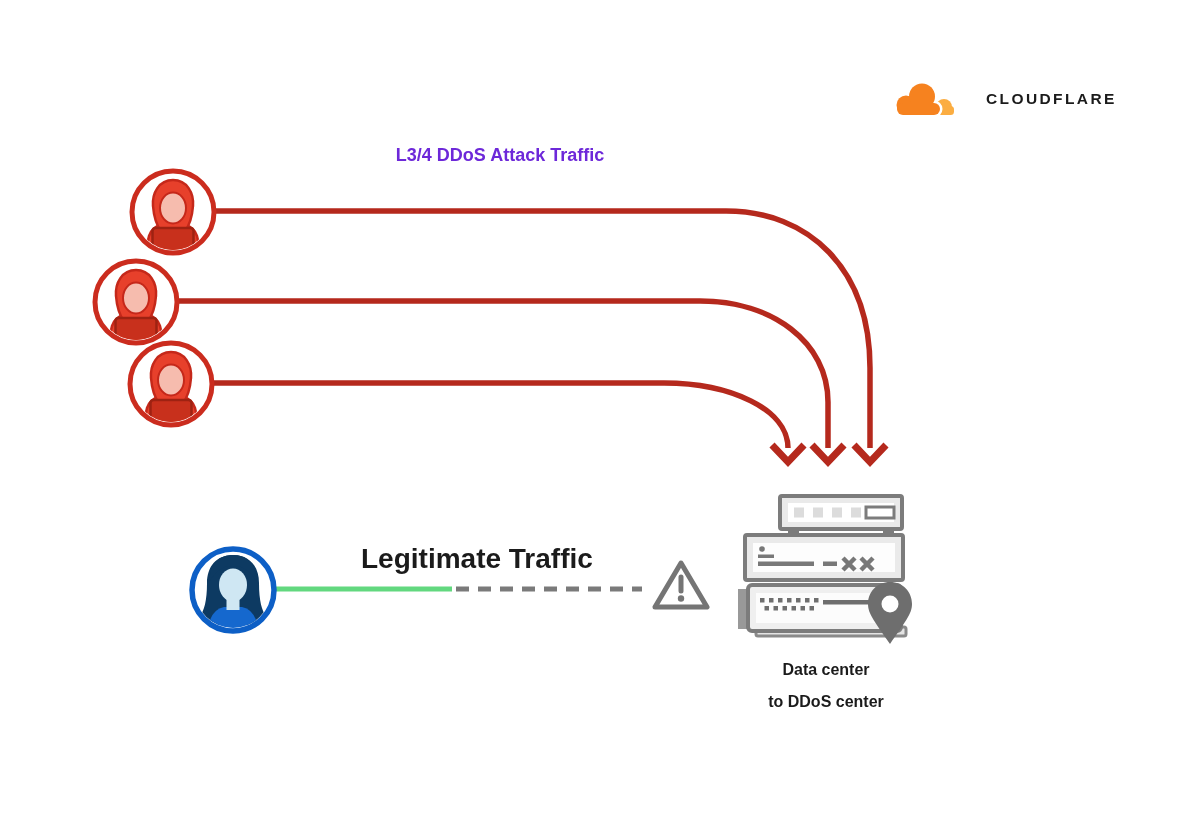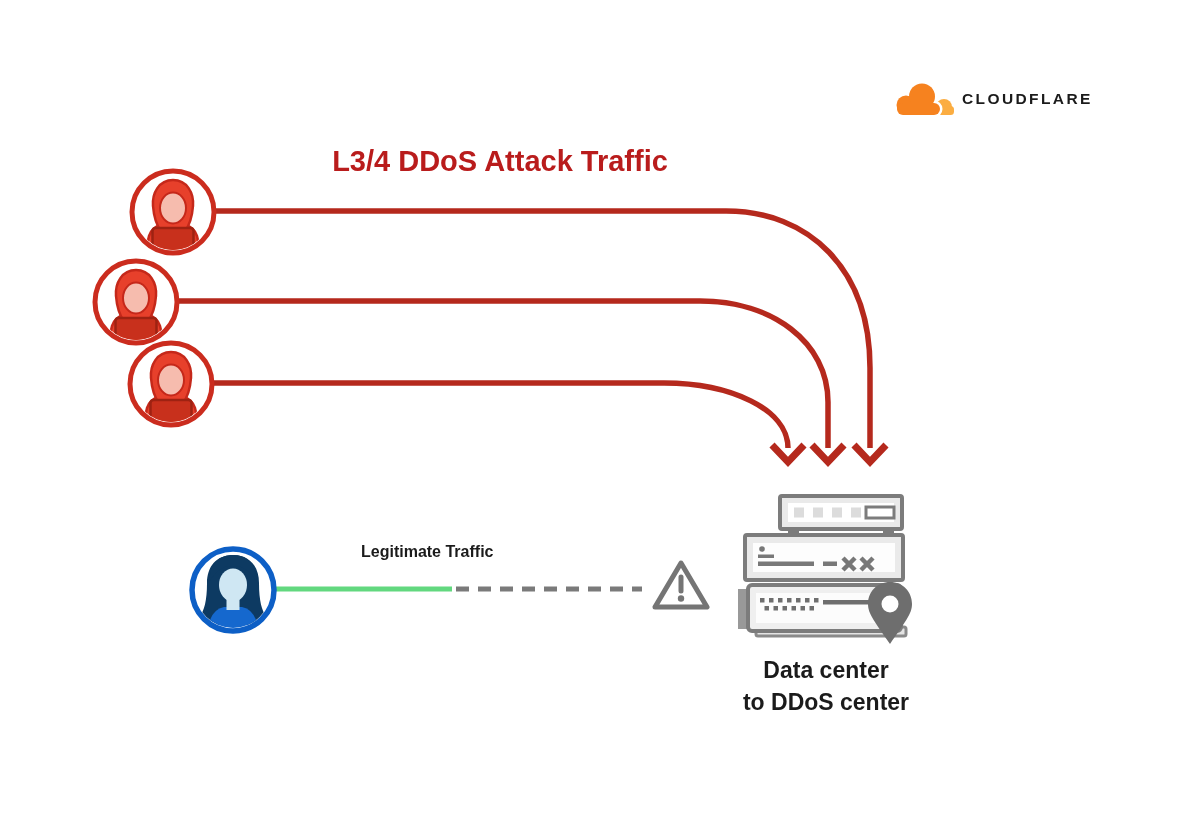--- a/index.html
+++ b/index.html
@@ -3,38 +3,38 @@
 <meta charset="utf-8">
 <style>
   html,body { margin:0; padding:0; background:#ffffff; }
   .canvas {
     position:relative; width:1190px; height:830px; background:#ffffff;
     font-family:"Liberation Sans", sans-serif; overflow:hidden;
   }
   .abs { position:absolute; }
 
   
-  .logo { left:893px; top:80px; display:flex; align-items:center; }
+  .logo { left:893px; top:80px; display:flex; align-items:center;gap:24px; }
   .wordmark {
     font-size:15.5px; font-weight:bold; letter-spacing:2.4px;
     color:#1b1b1b; margin-left:5px; white-space:nowrap;
   }
 
   
   .attack-title {
     left:330px; top:145px; width:340px; text-align:center;
-    font-size:29px; font-weight:bold; color:#b91c1c; white-space:nowrap;
+    font-size:18px; font-weight:bold; color:#6d28d9; white-space:nowrap;
   }
   .legit-title {
-    left:361px; top:543px; width:230px; 
-    font-size:16px; font-weight:bold; color:#1b1b1b; white-space:nowrap;
+    left:361px; top:543px; width:230px; text-align:center;
+    font-size:28px; font-weight:bold; color:#1b1b1b; white-space:nowrap;
   }
   .caption {
     left:706px; top:654px; width:240px; text-align:center;
-    font-size:23px; font-weight:bold; color:#1b1b1b; line-height:32px;
+    font-size:16px; font-weight:bold; color:#1b1b1b; line-height:32px;
   }
 
   svg { display:block; }
   .overlay { left:0; top:0; pointer-events:none; }
 </style>
 </head>
 <body>
 
 <div class="canvas">
 

